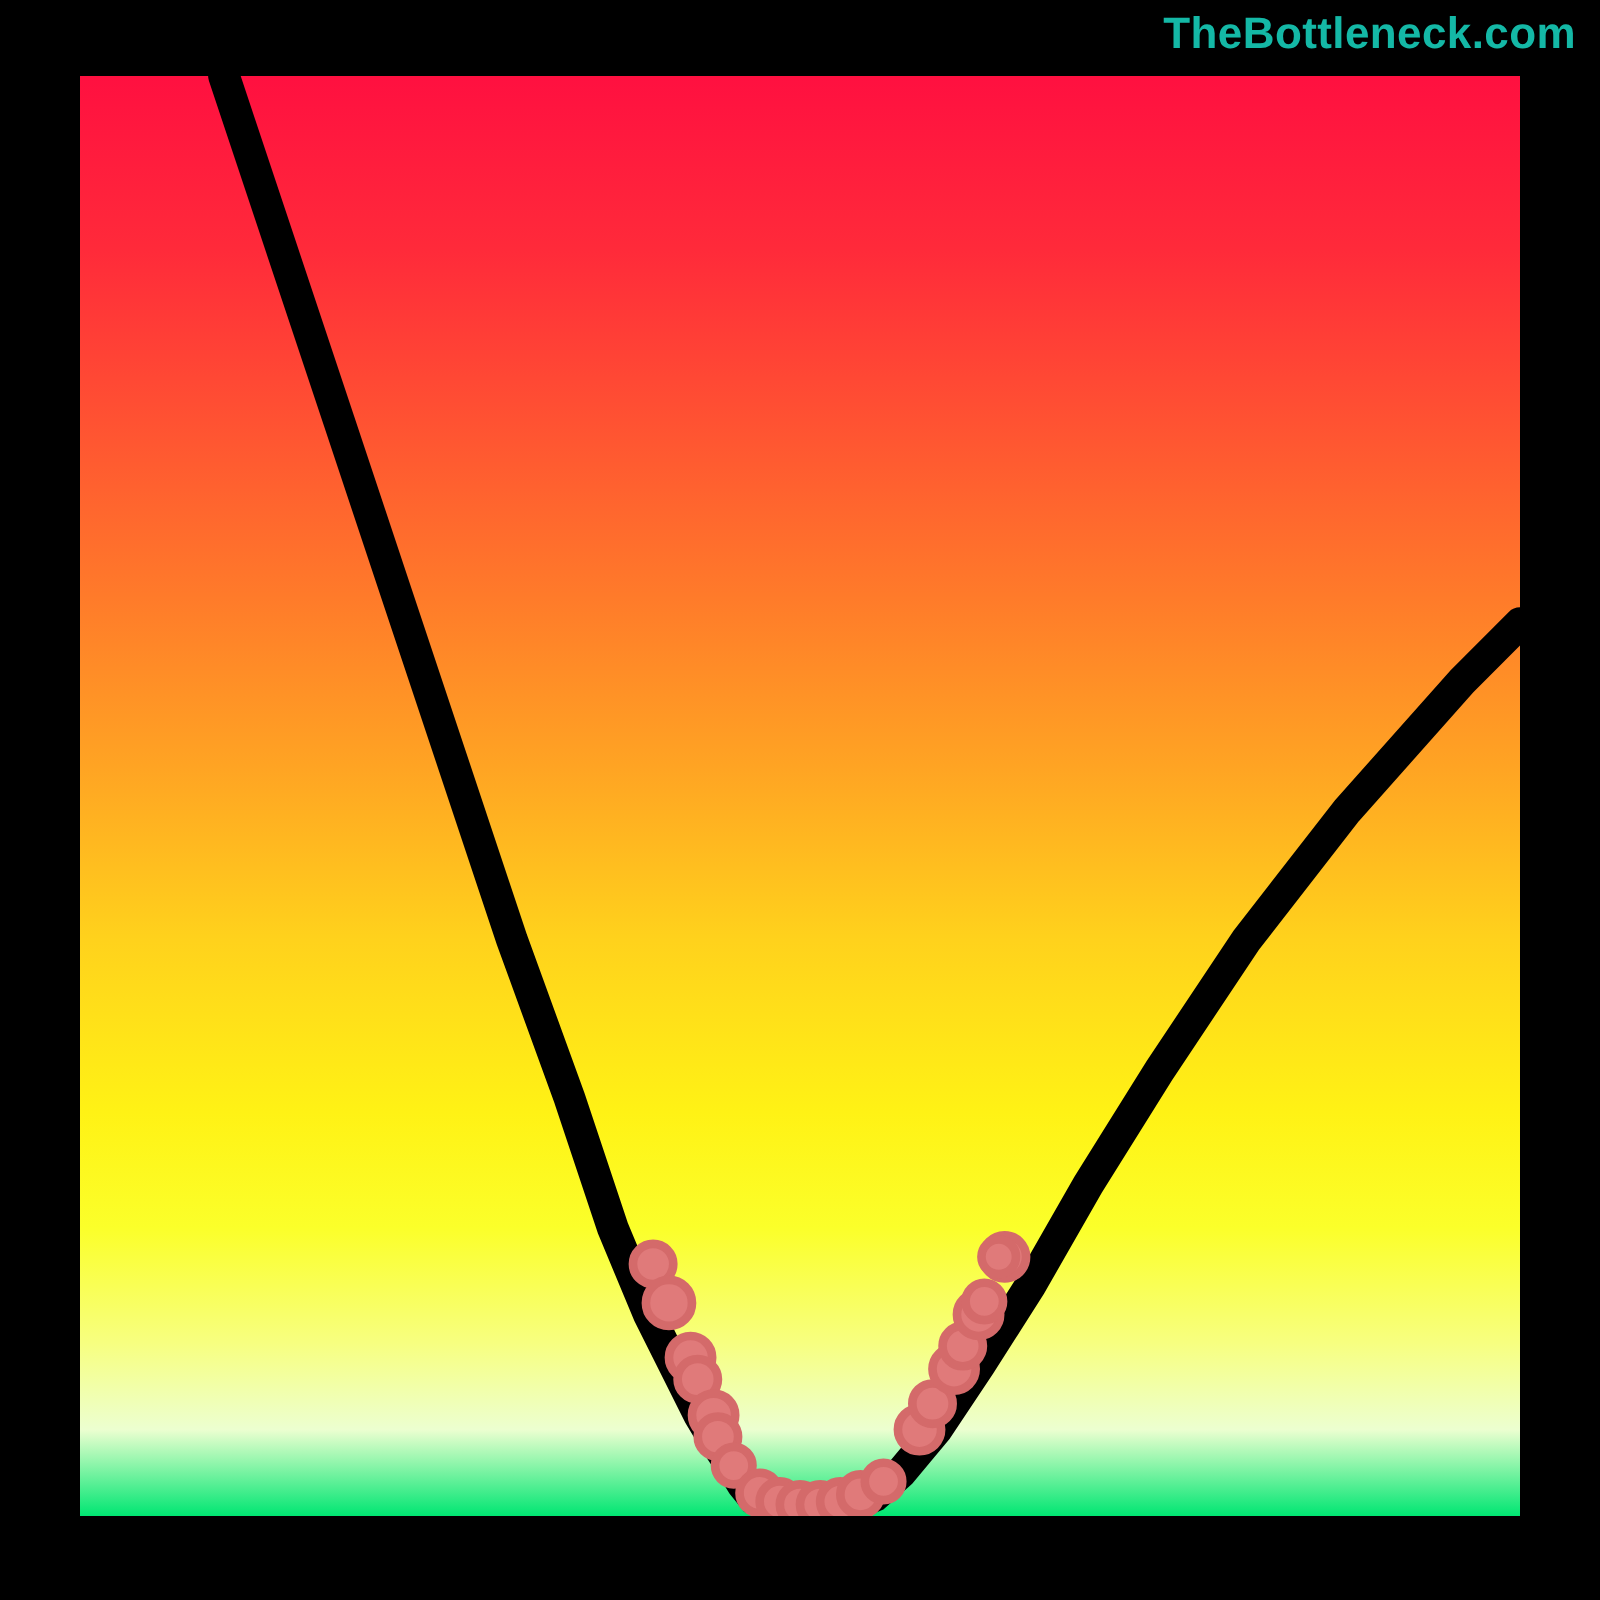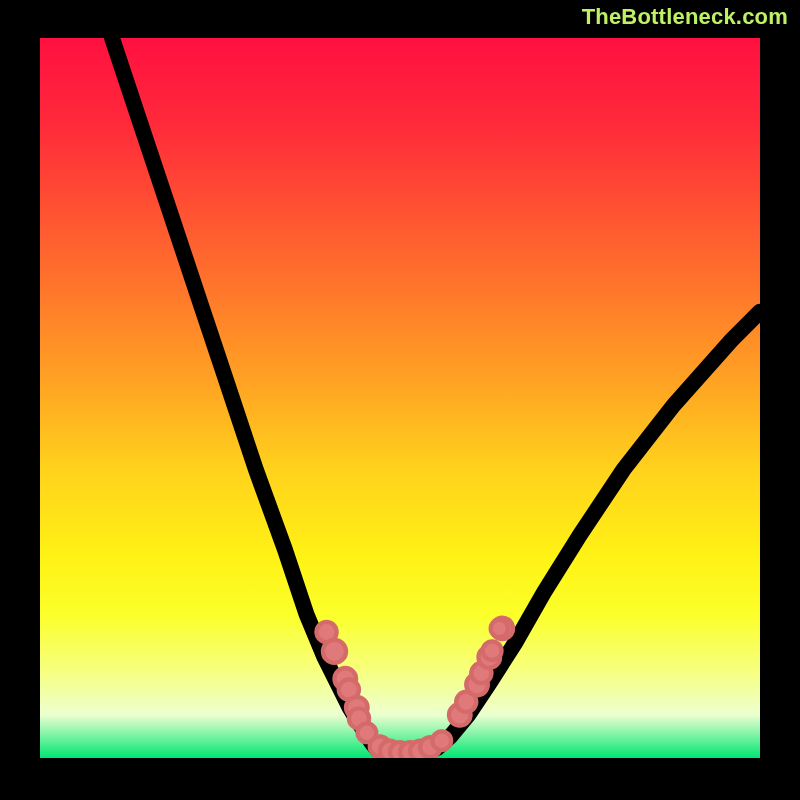--- a/index.html
+++ b/index.html
@@ -13,21 +13,21 @@
   .frame {
     width: 800px;
     height: 800px;
     background: #000;
     position: relative;
   }
   .watermark {
     position: absolute;
     top: 4px;
     right: 12px;
-    color: #bef264;
+    color: #14b8a6;
     font-size: 22px;
     font-weight: 600;
     letter-spacing: 0.2px;
     z-index: 10;
   }
   .plot-area {
     position: absolute;
     left: 40px;
     top: 38px;
     width: 720px;

